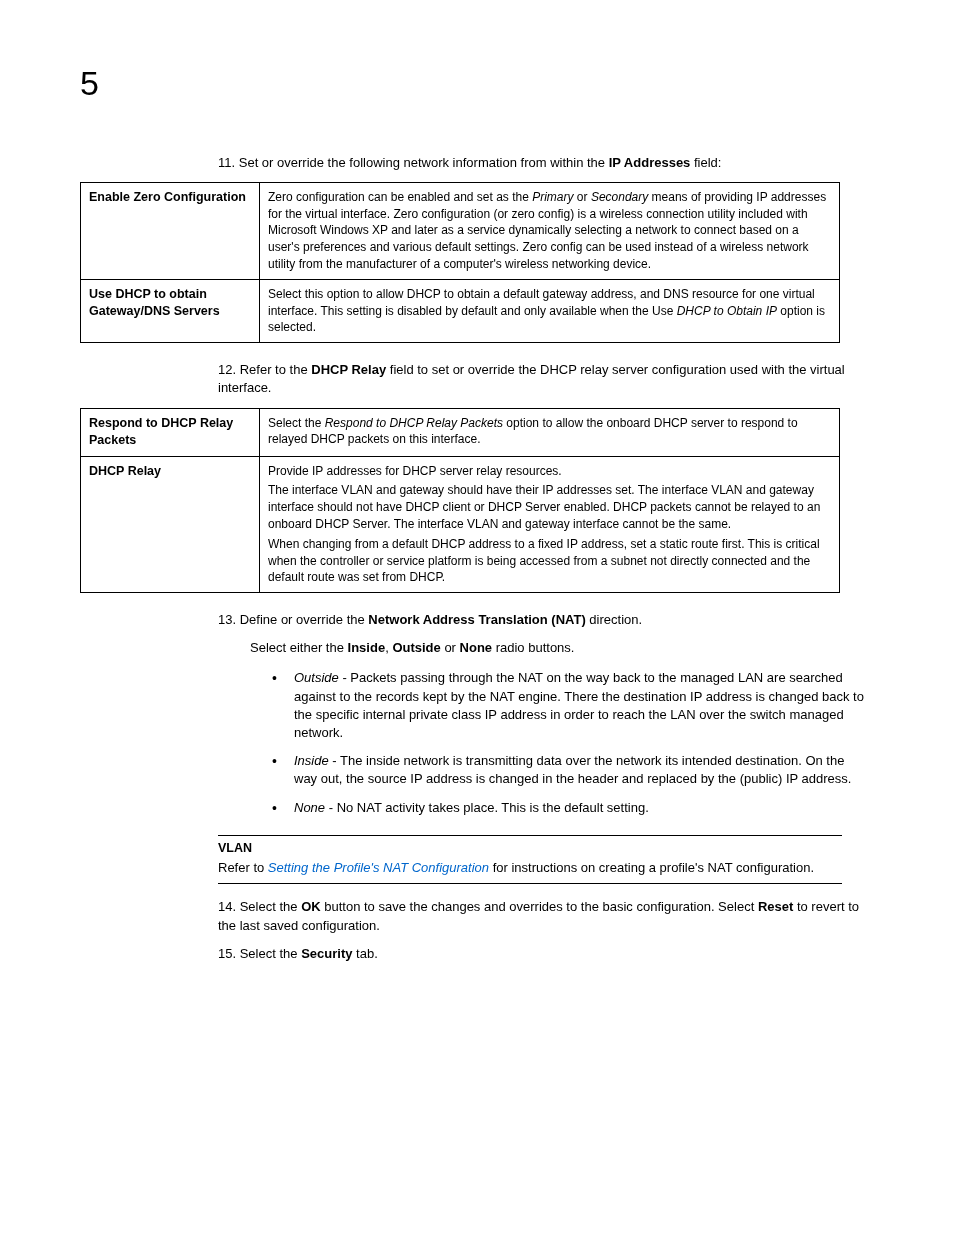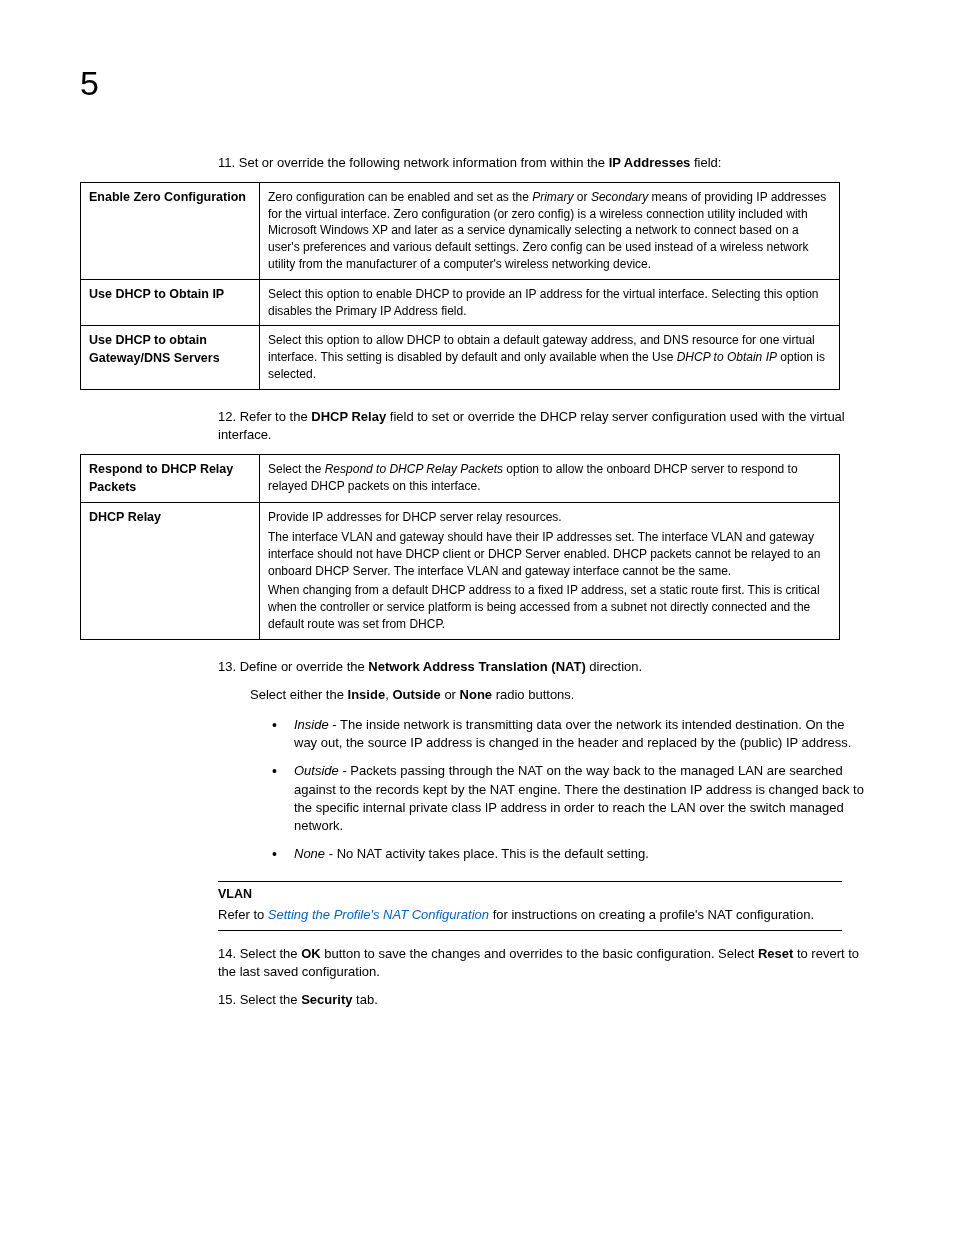--- a/index.html
+++ b/index.html
@@ -90,24 +90,20 @@
   <span>Set or override the following network information from within the </span><span class="bold">IP Addresses</span><span> field:</span>
 </div>
 
 <table class="defs">
   <tbody>
       <tr>
     <td class="term">Enable Zero Configuration</td>
     <td><span>Zero configuration can be enabled and set as the </span><span class="italic">Primary</span><span> or </span><span class="italic">Secondary</span><span> means of providing IP addresses for the virtual interface. Zero configuration (or zero config) is a wireless connection utility included with Microsoft Windows XP and later as a service dynamically selecting a network to connect based on a user's preferences and various default settings. Zero config can be used instead of a wireless network utility from the manufacturer of a computer's wireless networking device.</span></td>
   </tr>
   <tr>
-    <td class="term">Use DHCP to Obtain IP</td>
-    <td>Select this option to enable DHCP to provide an IP address for the virtual interface. Selecting this option disables the Primary IP Address field.</td>
-  </tr>
-  <tr>
     <td class="term">Use DHCP to obtain Gateway/DNS Servers</td>
     <td><span>Select this option to allow DHCP to obtain a default gateway address, and DNS resource for one virtual interface. This setting is disabled by default and only available when the Use </span><span class="italic">DHCP to Obtain IP</span><span> option is selected.</span></td>
   </tr>
 </tbody>
   </table>
 
 <div class="step">
   <span>12.</span>
   <span>Refer to the </span><span class="bold">DHCP Relay</span><span> field to set or override the DHCP relay server configuration used with the virtual interface.</span>
 </div>
@@ -132,22 +128,22 @@
 <div class="step">
   <span>13.</span>
   <span>Define or override the </span><span class="bold">Network Address Translation (NAT)</span><span> direction.</span>
 </div>
 
 <div class="sub">
   <span>Select either the </span><span class="bold">Inside</span><span>, </span><span class="bold">Outside</span><span> or </span><span class="bold">None</span><span> radio buttons.</span>
 </div>
 
 <ul class="bullets">
+  <li><span class="italic">Outside</span><span> - Packets passing through the NAT on the way back to the managed LAN are searched against to the records kept by the NAT engine. There the destination IP address is changed back to the specific internal private class IP address in order to reach the LAN over the switch managed network.</span></li>
   <li><span class="italic">Inside</span><span> - The inside network is transmitting data over the network its intended destination. On the way out, the source IP address is changed in the header and replaced by the (public) IP address.</span></li>
-  <li><span class="italic">Outside</span><span> - Packets passing through the NAT on the way back to the managed LAN are searched against to the records kept by the NAT engine. There the destination IP address is changed back to the specific internal private class IP address in order to reach the LAN over the switch managed network.</span></li>
   <li><span class="italic">None</span><span> - No NAT activity takes place. This is the default setting.</span></li>
 </ul>
 
 <div class="note-block">
   <div class="note-title">VLAN</div>
   <div>
     <span>Refer to </span><span class="link">Setting the Profile's NAT Configuration</span><span> for instructions on creating a profile's NAT configuration.</span>
   </div>
 </div>
 

